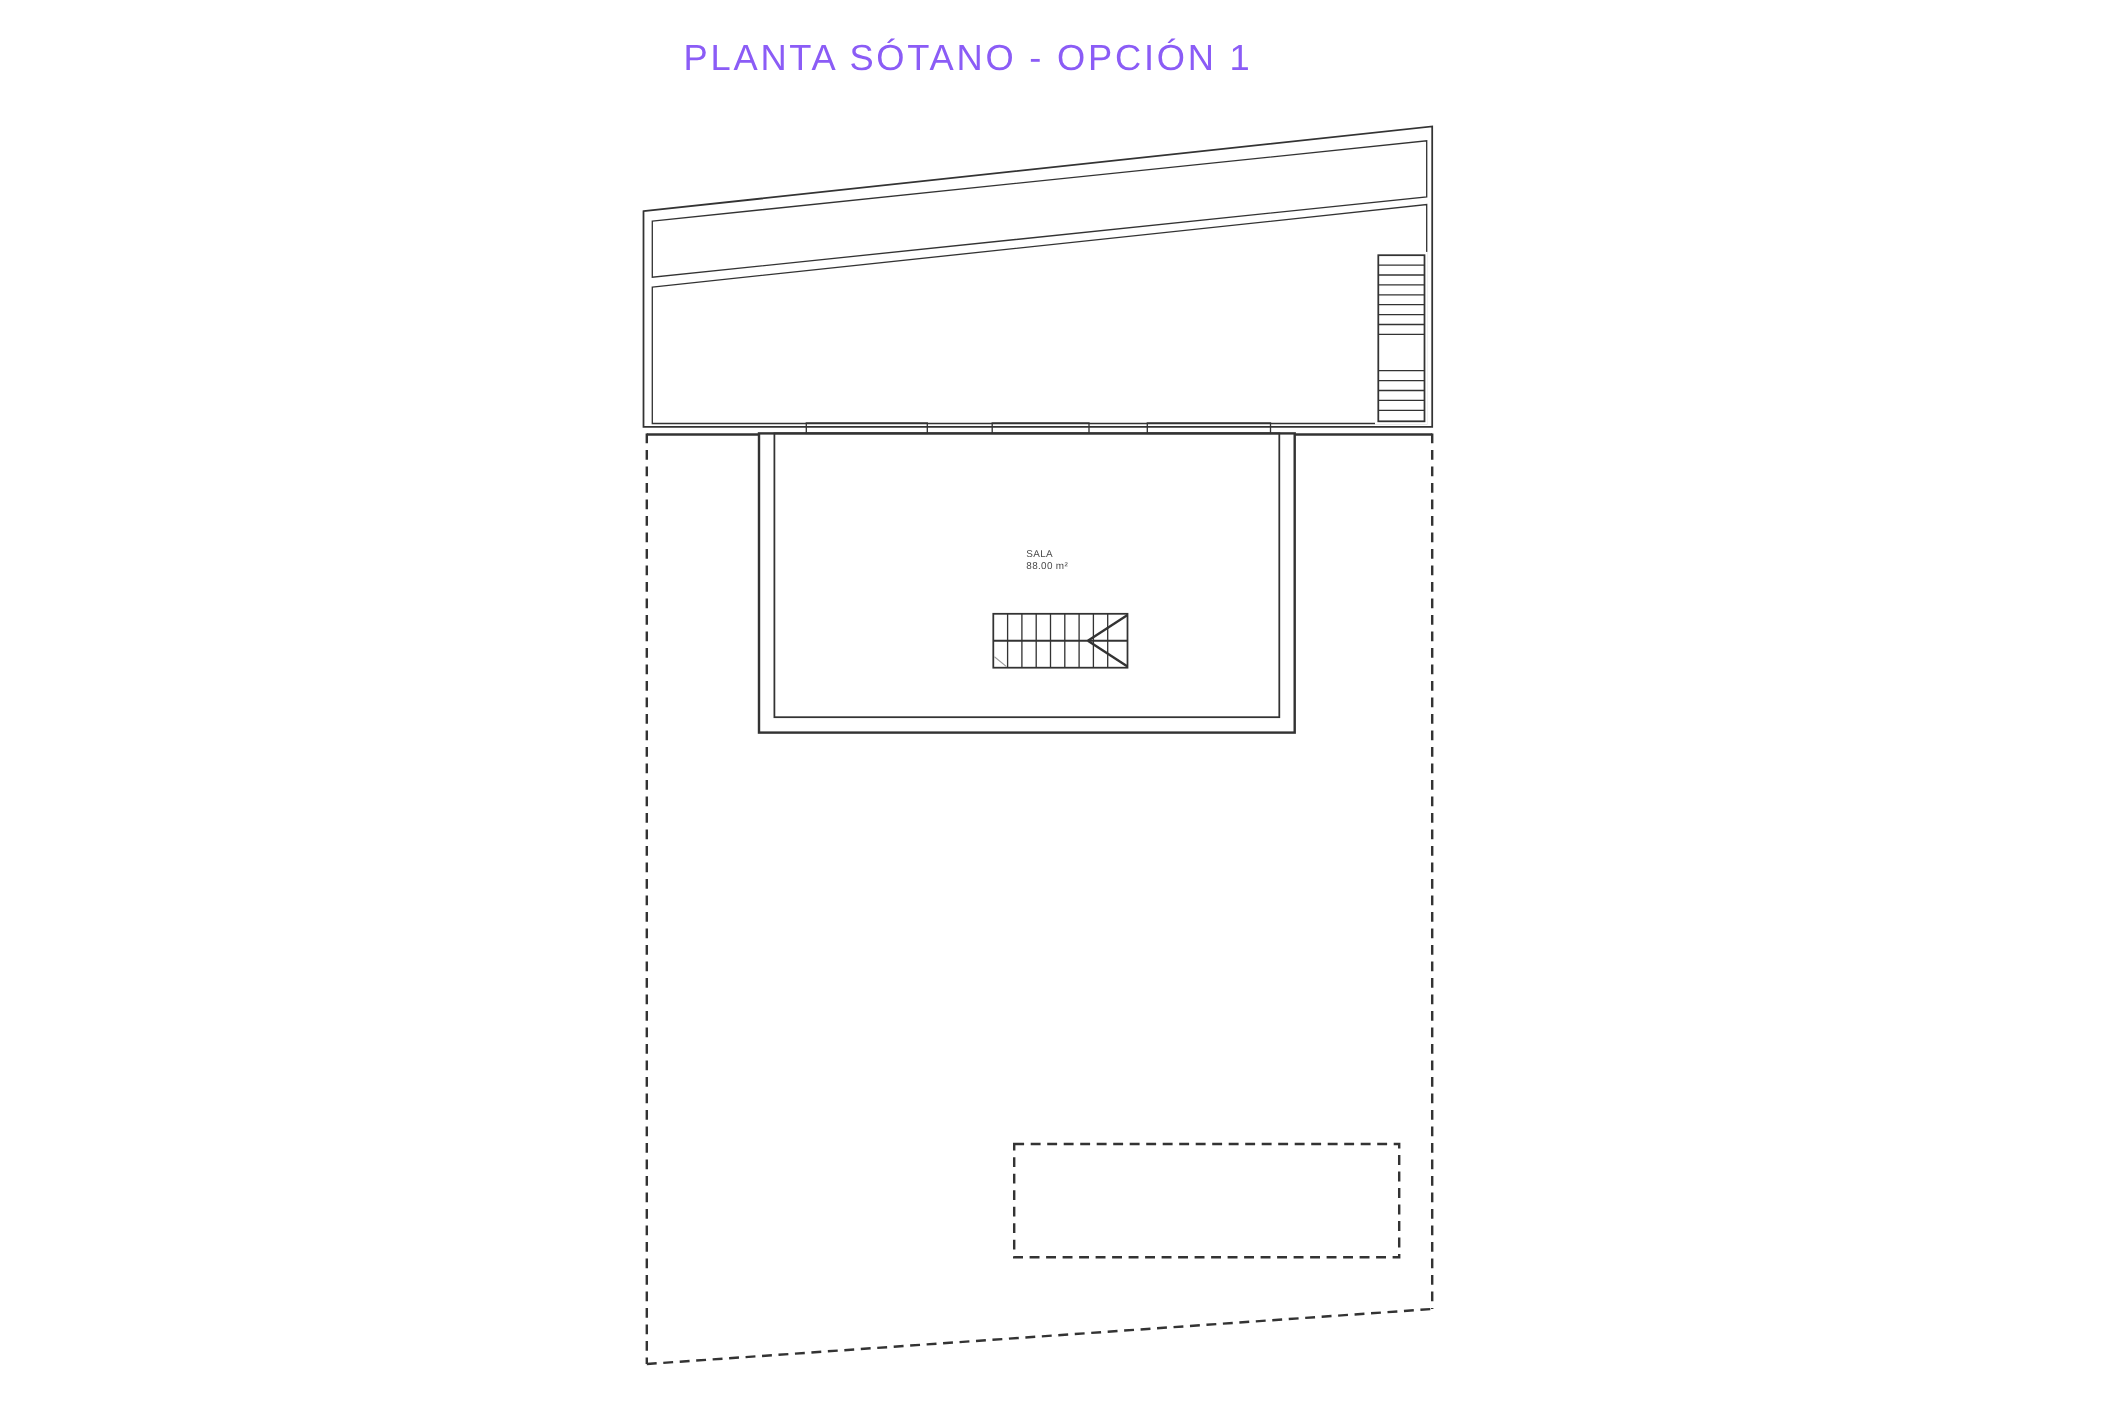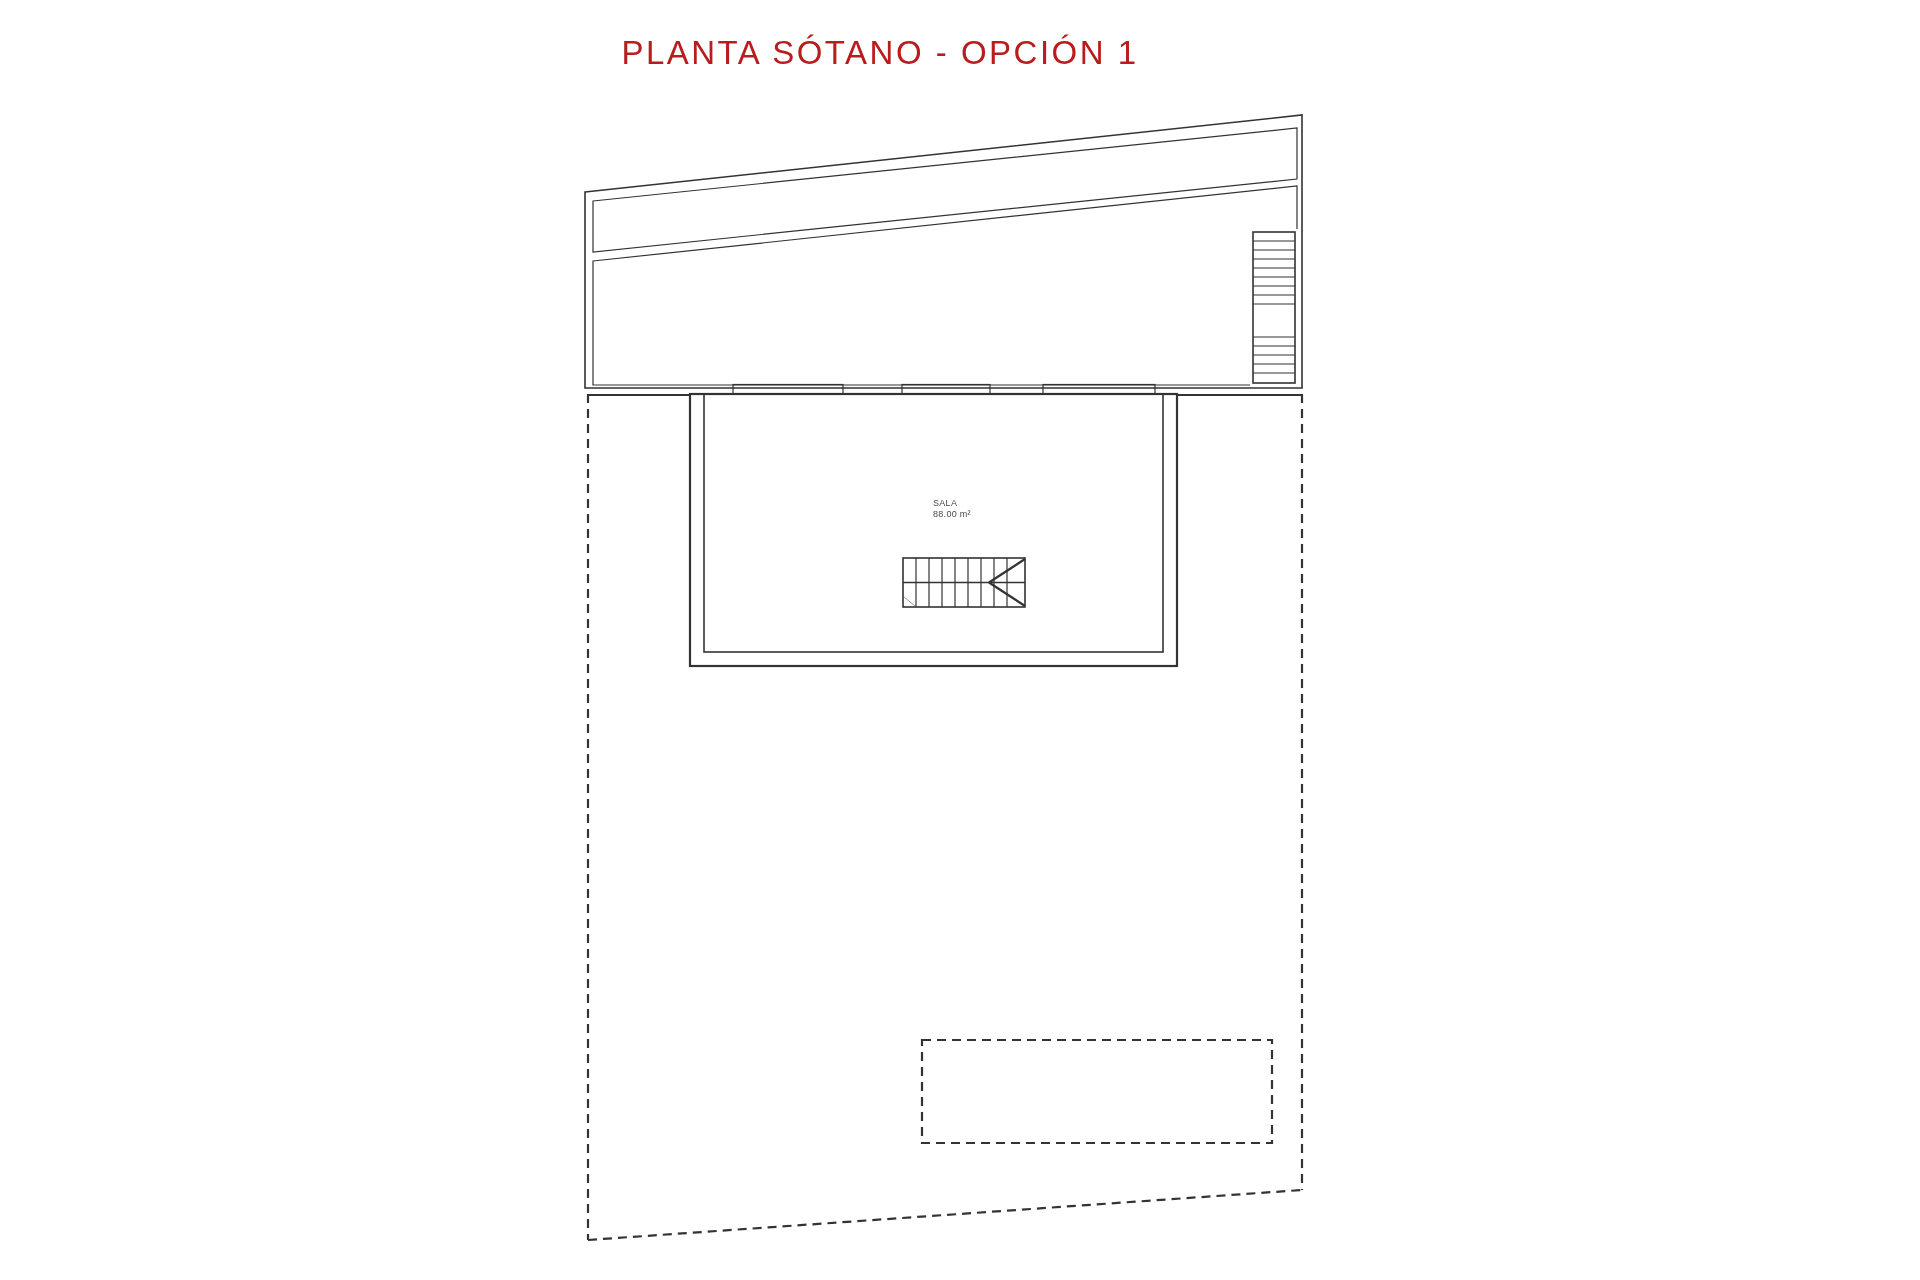--- a/index.html
+++ b/index.html
@@ -17,21 +17,21 @@
   }
   #plan-title {
     position: absolute;
     left: 880px;
     top: 34px;
     transform: translateX(-50%);
     white-space: nowrap;
     font-size: 33px;
     font-weight: 300;
     letter-spacing: 2.5px;
-    color: #b91c1c;
+    color: #8b5cf6;
   }
   #plan-svg {
     position: absolute;
     left: 0;
     top: 0;
   }
   .outline   { stroke: #333333; fill: none; }
   .thin      { stroke-width: 1.2; }
   .mid       { stroke-width: 1.6; }
   .thick     { stroke-width: 2.2; }

